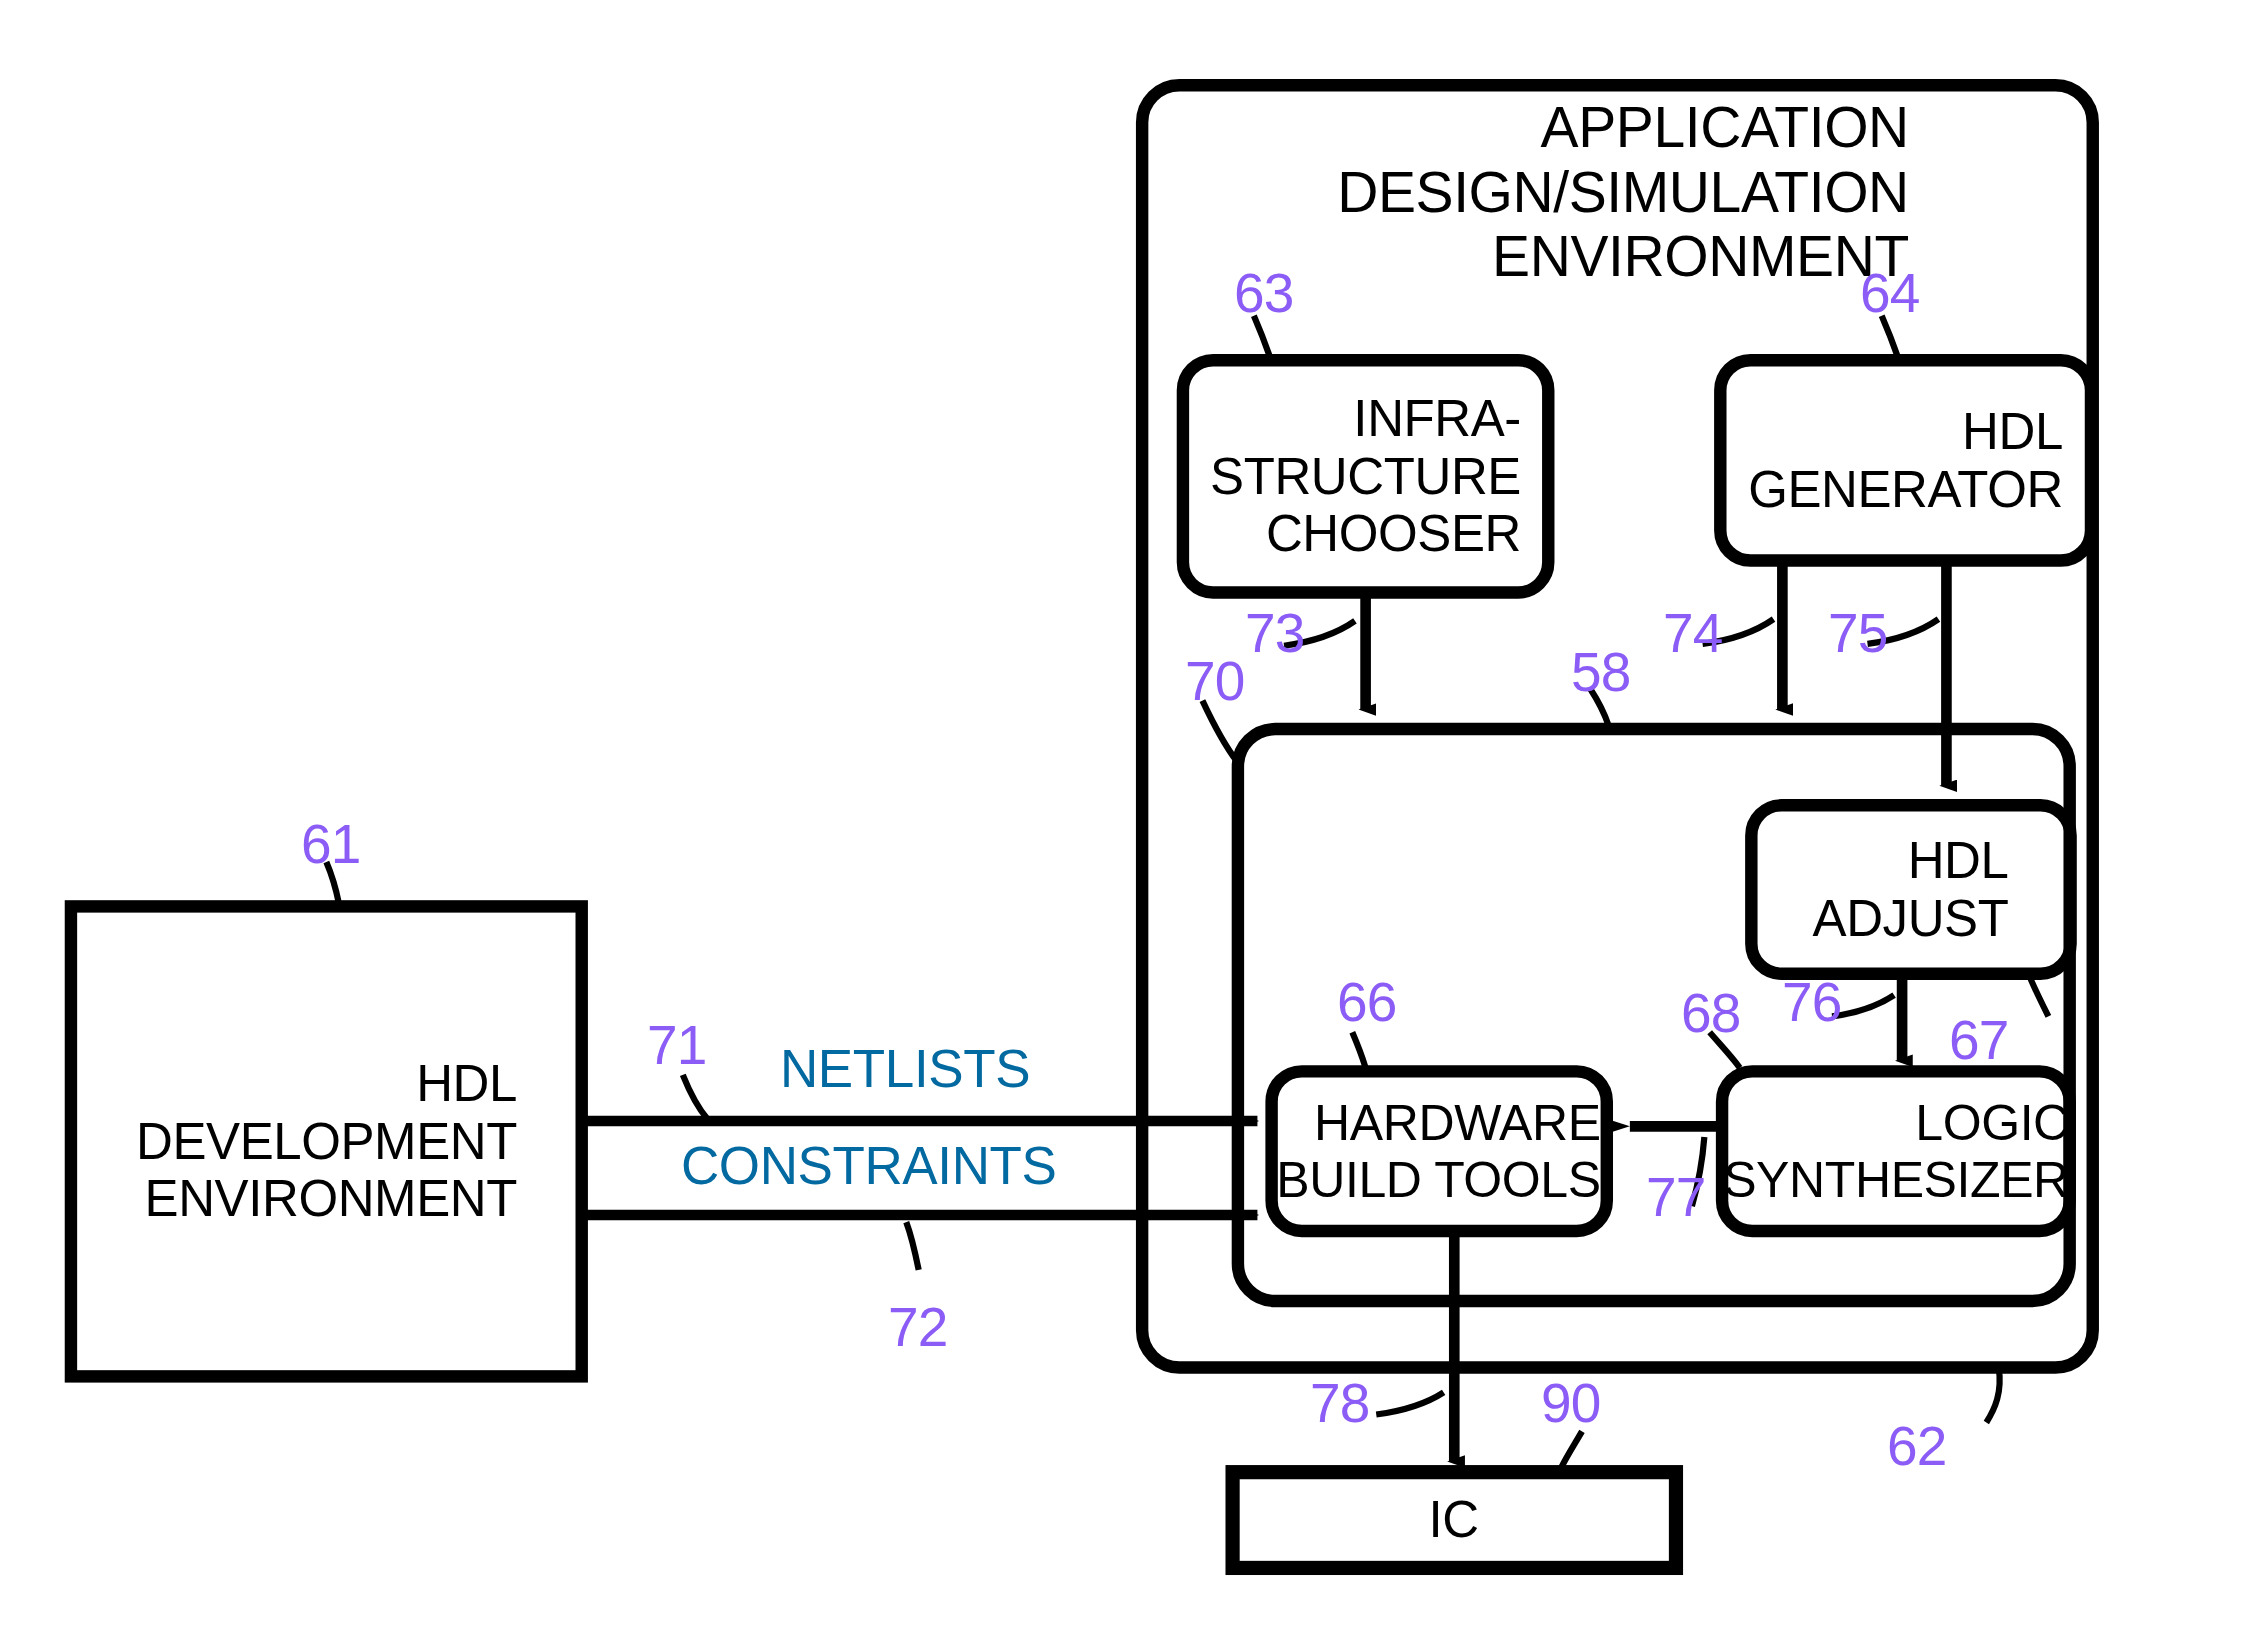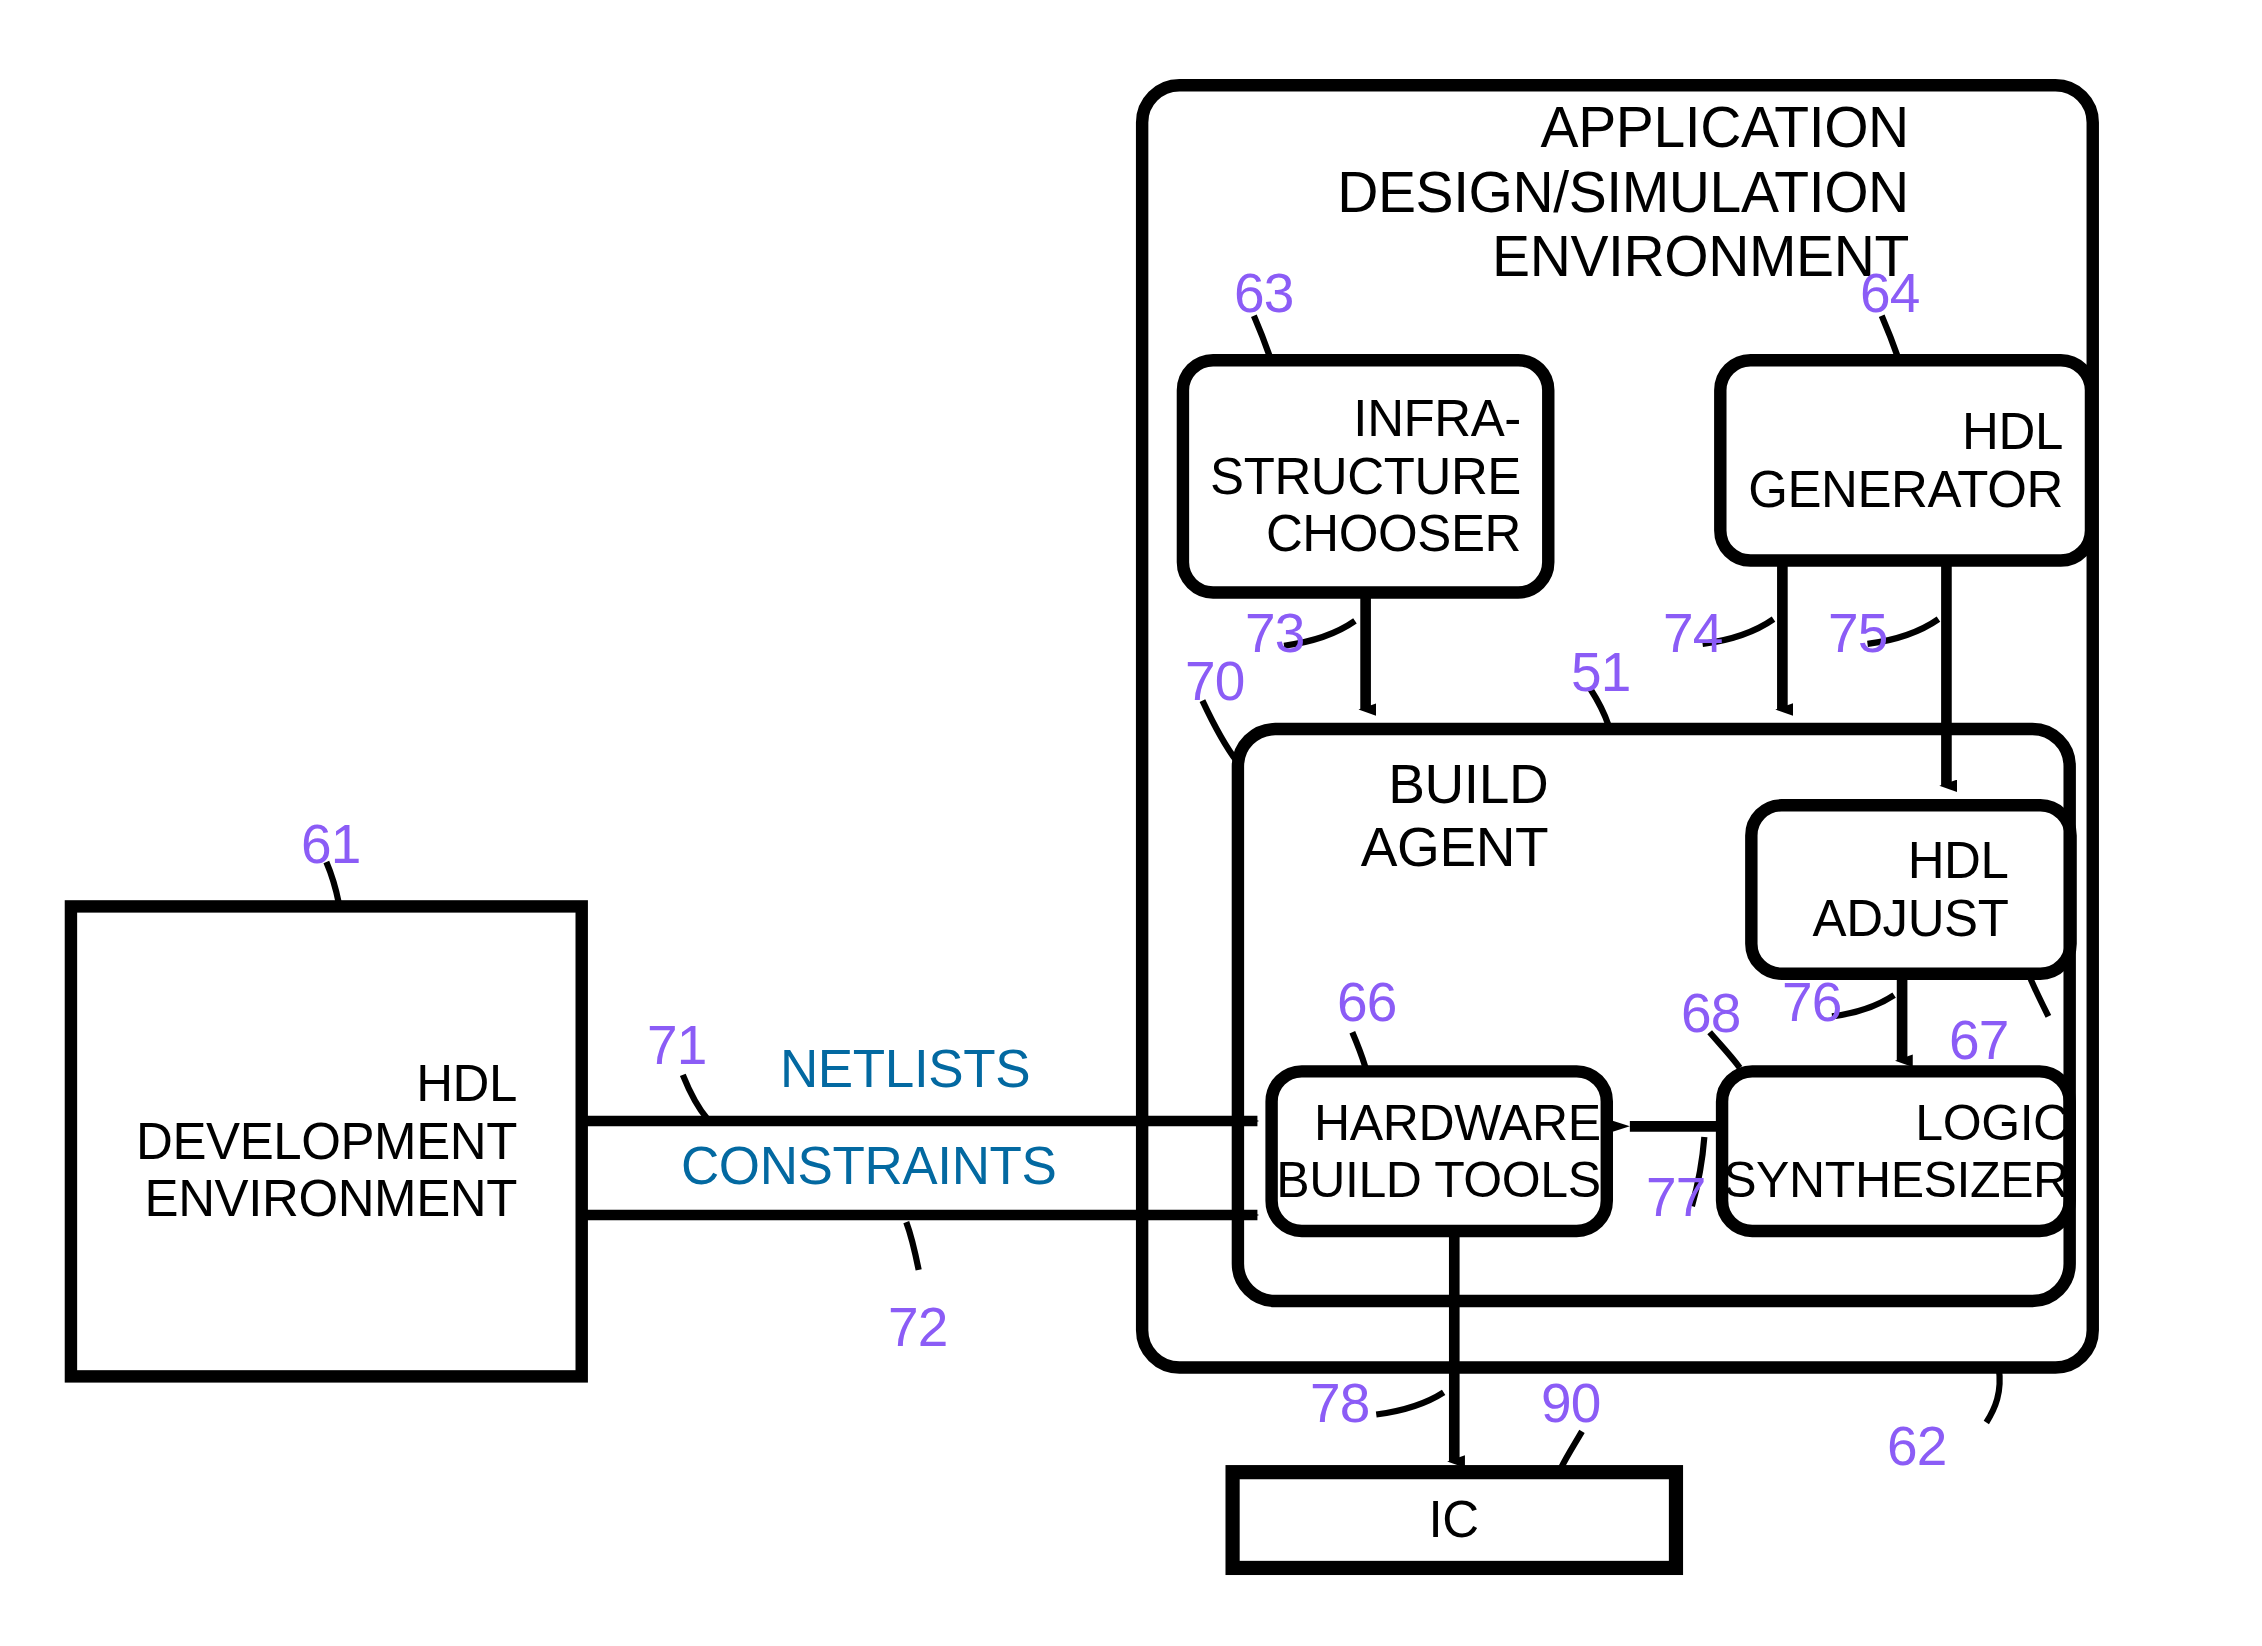--- a/index.html
+++ b/index.html
@@ -169,22 +169,20 @@
     <g>
       <line x1="656" y1="1370" x2="1418" y2="1370" stroke="#000" stroke-width="12" marker-end="url(#arrowRight)"></line>
       <path d="M1036,1432 C1032,1412 1028,1394 1022,1378" fill="none" stroke="#000" stroke-width="7"></path>
     </g>
   </svg>
 
   <div class="blk-label t-env-title" style="left:1215px; top:112px; width:816px; height:160px;">APPLICATION
 DESIGN/SIMULATION
 ENVIRONMENT</div>
 
-  <div class="blk-label t-big" style="left:1277px; top:758px; width:355px; height:115px;">BUILD
-AGENT</div>
 
   <div class="blk-label t-med" style="left:1183px; top:364px; width:365px; height:225px;">INFRA-
 STRUCTURE
 CHOOSER</div>
 
   <div class="blk-label t-med" style="left:1720px; top:364px; width:371px; height:193px;">HDL
 GENERATOR</div>
 
   <div class="blk-label t-med" style="left:1751px; top:809px; width:319px; height:161px;">HDL
 ADJUST</div>
@@ -206,21 +204,21 @@
   <div class="flow-label" style="left:681px; top:1139px;">CONSTRAINTS</div>
 
   <div class="ref-num" style="left:301px; top:817px;">61</div>
 
   <div class="ref-num" style="left:1887px; top:1419px;">62</div>
 
   <div class="ref-num" style="left:1234px; top:266px;">63</div>
 
   <div class="ref-num" style="left:1860px; top:266px;">64</div>
 
-  <div class="ref-num" style="left:1571px; top:645px;">51</div>
+  <div class="ref-num" style="left:1571px; top:645px;">58</div>
 
   <div class="ref-num" style="left:1337px; top:975px;">66</div>
 
   <div class="ref-num" style="left:1949px; top:1013px;">67</div>
 
   <div class="ref-num" style="left:1681px; top:986px;">68</div>
 
   <div class="ref-num" style="left:1169px; top:654px;margin-left:16px;">70</div>
 
   <div class="ref-num" style="left:647px; top:1018px;">71</div>

